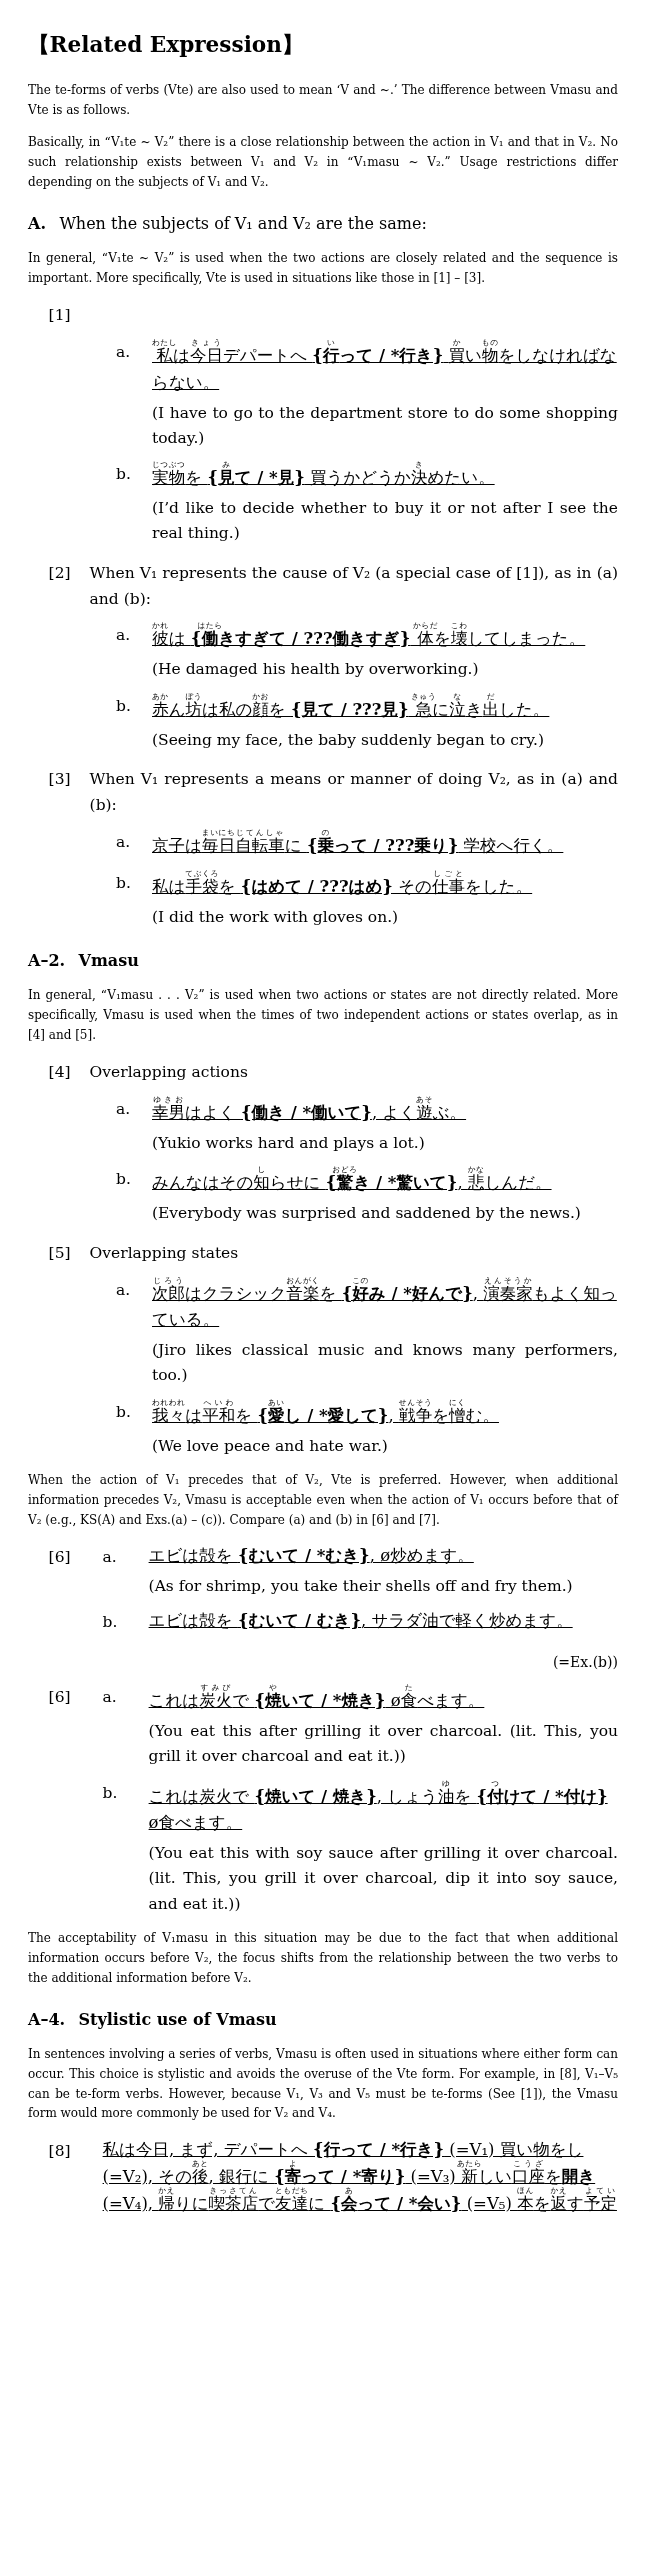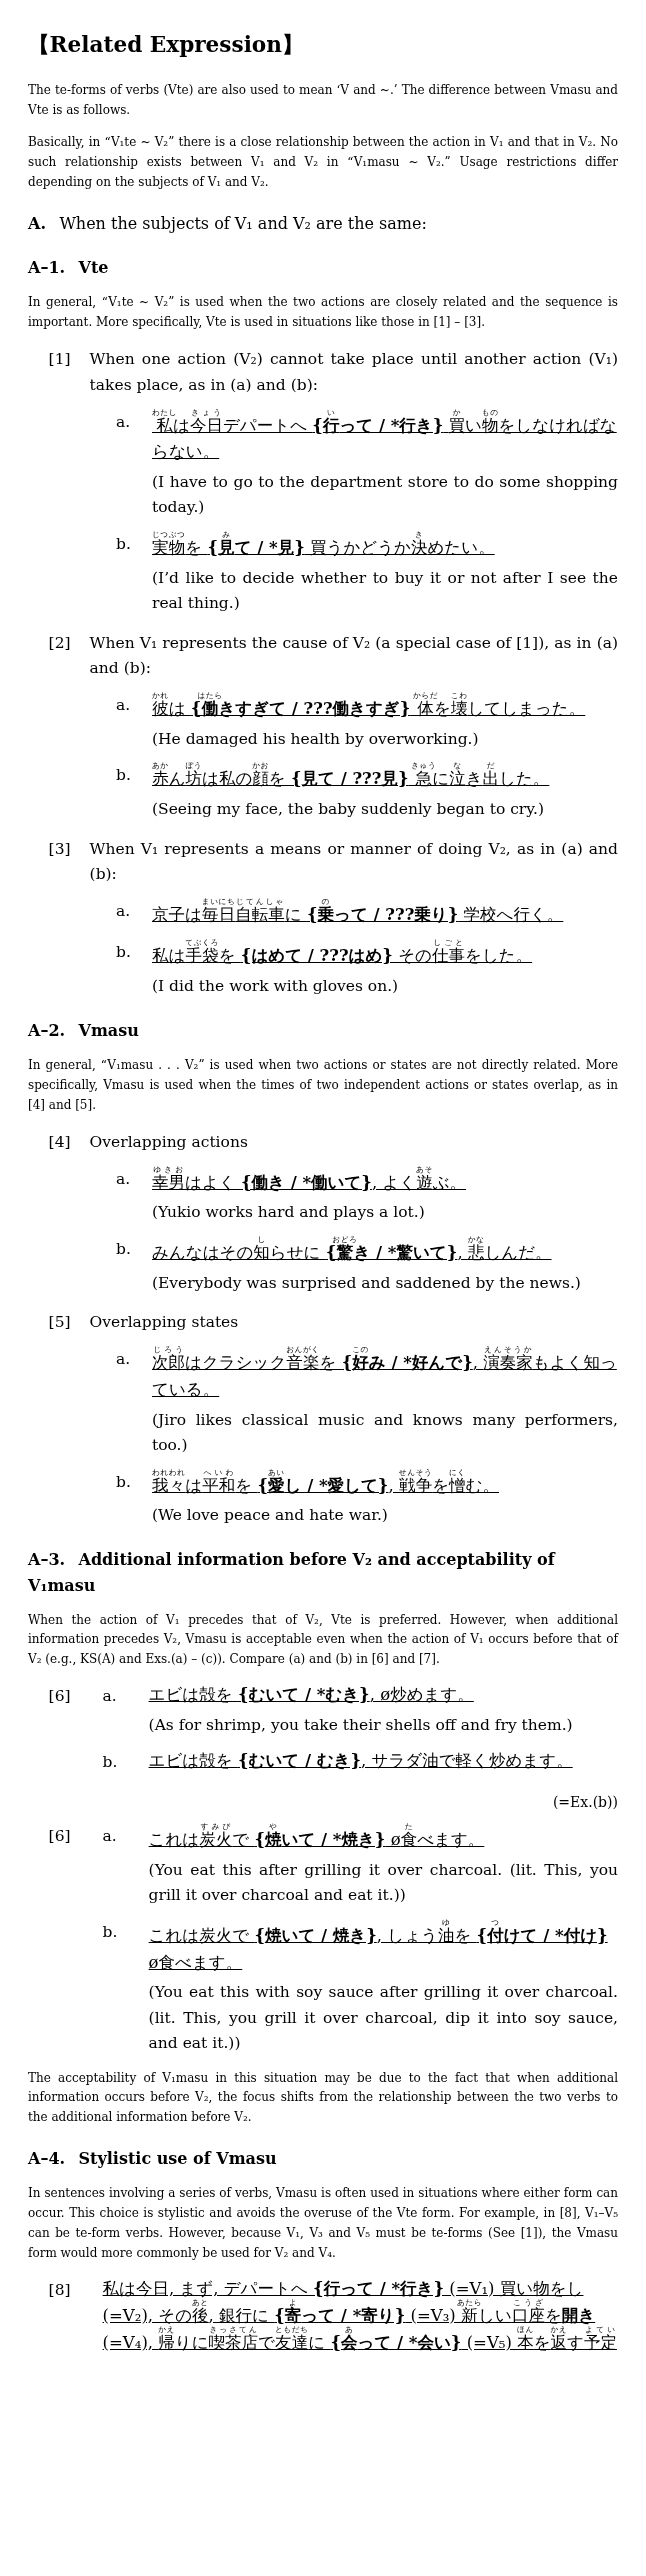--- a/index.html
+++ b/index.html
@@ -38,29 +38,25 @@
 
   <h1 class="title">【Related Expression】</h1>
 
   <p class="para">The te-forms of verbs (Vte) are also used to mean ‘V and ~.’ The difference between Vmasu and Vte is as follows.</p>
   <p class="para">Basically, in “V₁te ~ V₂” there is a close relationship between the action in V₁ and that in V₂. No such relationship exists between V₁ and V₂ in “V₁masu ~ V₂.” Usage restrictions differ depending on the subjects of V₁ and V₂.</p>
 
   <div class="sec major">
     <span class="lbl">A.</span><span class="ttl">When the subjects of V₁ and V₂ are the same:</span>
   </div>
 
-  <div class="sec">
-    <span class="lbl">A–1.</span><span class="ttl">Vte</span>
-  </div>
 
   <p class="para">In general, “V₁te ~ V₂” is used when the two actions are closely related and the sequence is important. More specifically, Vte is used in situations like those in [1] – [3].</p>
 
   <div class="num-row">
     <span class="num-marker">[1]</span>
-    <span class="num-text">When one action (V₂) cannot take place until another action (V₁) takes place, as in (a) and (b):</span>
   </div>
 
   <div class="ab-row">
     <span class="ab-letter">a.</span>
     <div class="ab-body">
       <div class="jp"><ruby>私<rt>わたし</rt></ruby><span>は</span><ruby>今日<rt>きょう</rt></ruby><span>デパートへ </span><span class="b">{</span><ruby class="b">行<rt>い</rt></ruby><span class="b">って / *行き}</span><span> </span><ruby>買<rt>か</rt></ruby><span>い</span><ruby>物<rt>もの</rt></ruby><span>をしなければならない。</span></div>
       <div class="en">(I have to go to the department store to do some shopping today.)</div>
     </div>
   </div>
 
@@ -154,23 +150,20 @@
   </div>
 
   <div class="ab-row">
     <span class="ab-letter">b.</span>
     <div class="ab-body">
       <div class="jp"><ruby>我々<rt>われわれ</rt></ruby><span>は</span><ruby>平和<rt>へいわ</rt></ruby><span>を </span><span class="b">{</span><ruby class="b">愛<rt>あい</rt></ruby><span class="b">し / *愛して}</span><span>, </span><ruby>戦争<rt>せんそう</rt></ruby><span>を</span><ruby>憎<rt>にく</rt></ruby><span>む。</span></div>
       <div class="en">(We love peace and hate war.)</div>
     </div>
   </div>
 
-  <div class="sec">
-    <span class="lbl">A–3.</span><span class="ttl">Additional information before V₂ and acceptability of V₁masu</span>
-  </div>
 
   <p class="para">When the action of V₁ precedes that of V₂, Vte is preferred. However, when additional information precedes V₂, Vmasu is acceptable even when the action of V₁ occurs before that of V₂ (e.g., KS(A) and Exs.(a) – (c)). Compare (a) and (b) in [6] and [7].</p>
 
   <div class="g-row">
     <span class="g-marker">[6]</span>
     <span class="g-letter">a.</span>
     <div class="g-body">
       <div class="jp"><span>エビは殻を </span><span class="b">{むいて / *むき}</span><span>, ø炒めます。</span></div>
       <div class="en">(As for shrimp, you take their shells off and fry them.)</div>
     </div>

